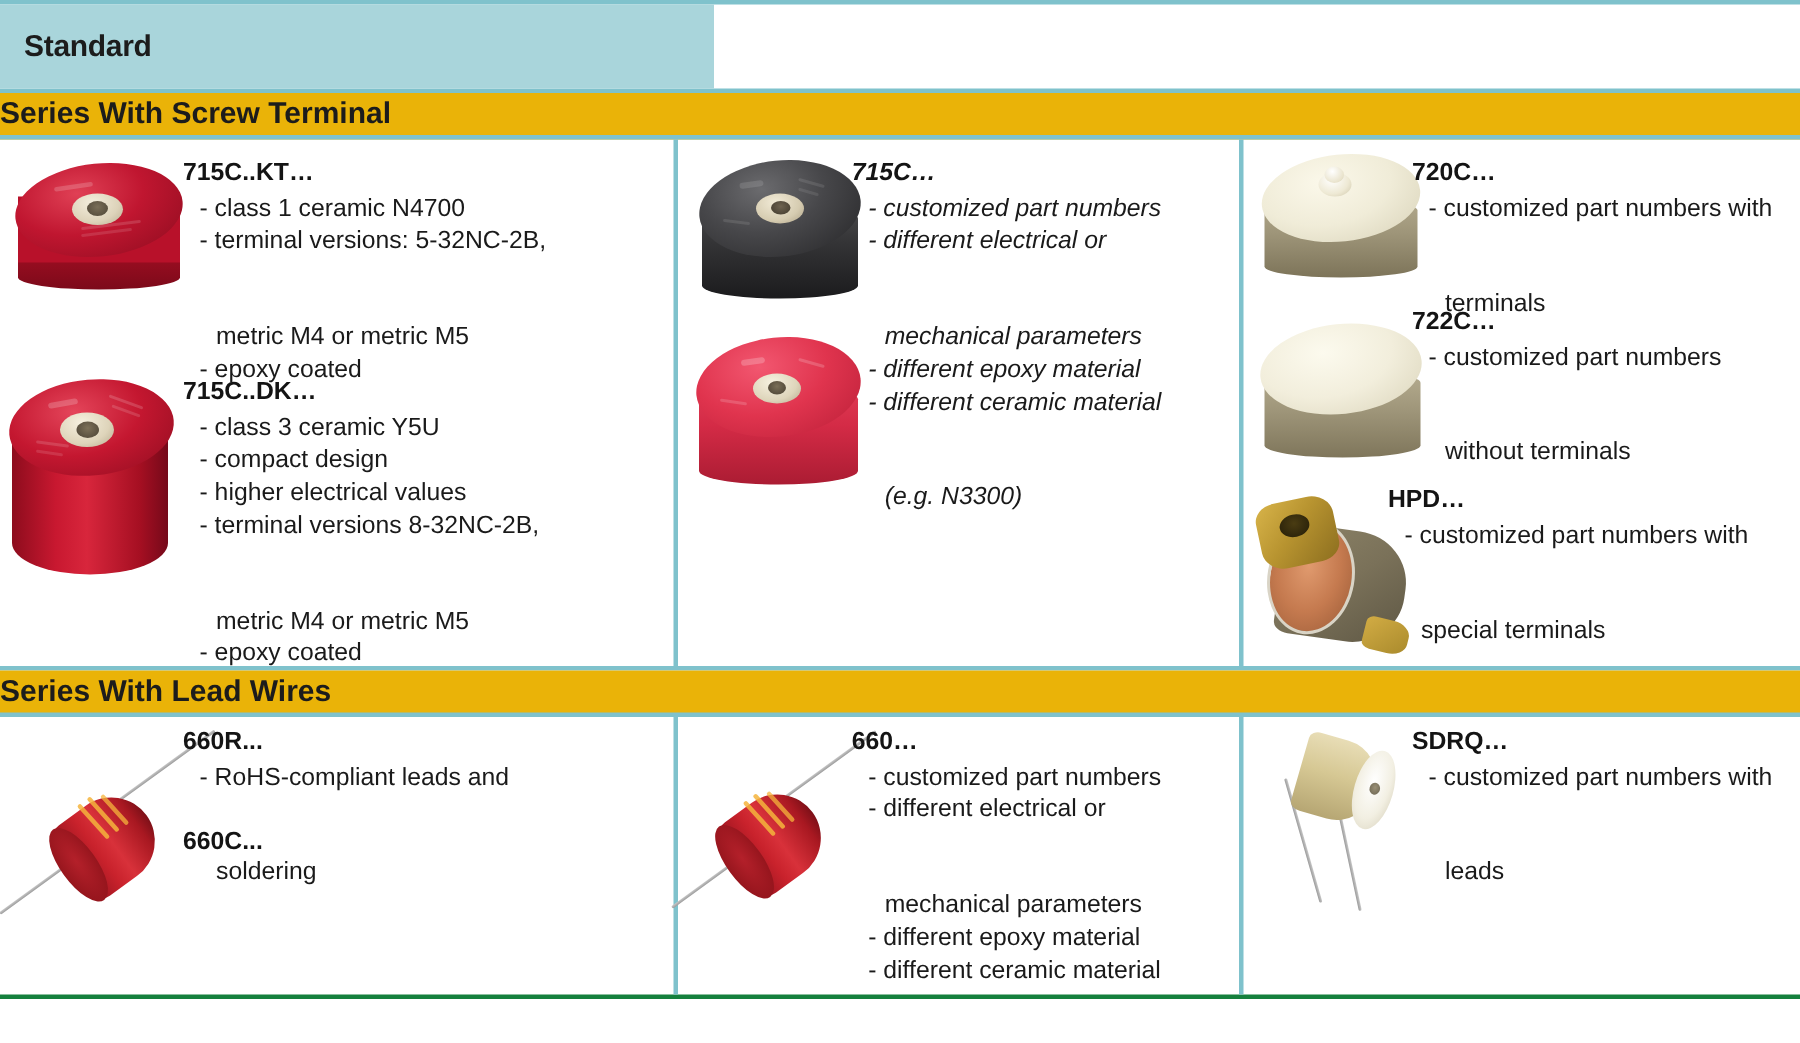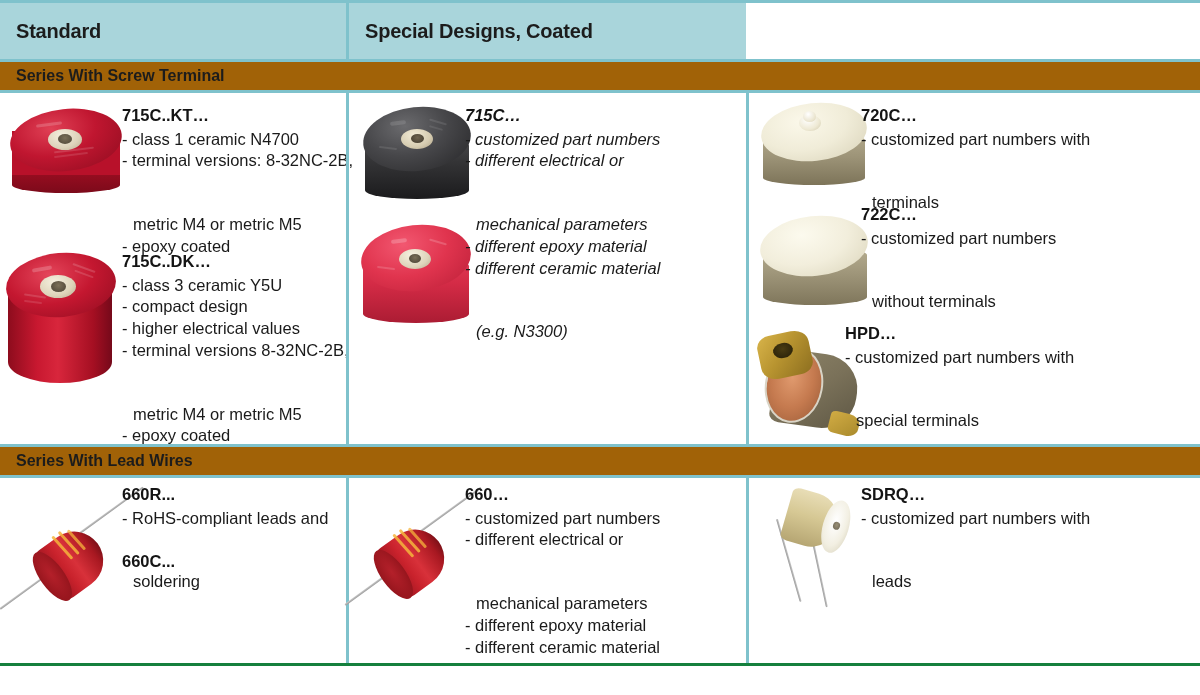--- a/index.html
+++ b/index.html
@@ -40,39 +40,38 @@
     background: #a9d5db;
     box-sizing: border-box;
     display: flex;
     align-items: center;
     padding-left: 16px;
     font-size: 20px;
     font-weight: bold;
     letter-spacing: -0.2px;
     color: #1c1c1c;
   }
-  .col1 { width: 346px; }
+  .col1 { width: 476px; }
   .col2 { width: 400px; }
   .col3 { width: 396px; }
 
   .header-cell.col2,
   .header-cell.col3 {
     border-left: 3px solid #7fc2cc;
   }
 
   
   .section-row {
     height: 31px;
-    background: #a16207;
+    background: #eab308;
     border-bottom: 3px solid #7fc2cc;
     box-sizing: border-box;
     display: flex;
     align-items: center;
-    padding-left: 16px;
-    font-size: 16px;
+    font-size: 20px;
     font-weight: bold;
     color: #1c1c1c;
   }
 
   
   .content-row {
     box-sizing: border-box;
     border-bottom: 3px solid #7fc2cc;
   }
   .content-row.last { border-bottom: 3px solid #15803d; }
@@ -104,21 +103,21 @@
   }
   .plist {
     list-style: none;
     margin: 0;
     padding: 0;
   }
   .plist li {
     font-size: 16.5px;
     line-height: 1.32;
     color: #1a1a1a;
-    padding-left: 11px;
+    padding-left: 22px;
     text-indent: -11px;
     margin-bottom: 0px;
   }
   .plist li .cont {
     display: block;
     text-indent: 0;
     padding-left: 0px;
     margin-top: 42px;
   }
 
@@ -155,21 +154,20 @@
     border-radius: 1px;
   }
 </style>
 </head>
 <body>
 
 <div class="table">
 
   <div class="row header-row">
     <div class="header-cell col1">Standard</div>
-    <div class="header-cell col2">Special Designs, Coated</div>
   </div>
 
   <div class="section-row">Series With Screw Terminal</div>
 
   <div class="row content-row row-screw">
 
     <div class="cell col1">
 
       <div class="art" style="left:2px; top:8px; width:125px; height:110px;">
         <div class="cap" style="left:0; top:0; width:125px; height:110px;">
@@ -191,21 +189,21 @@
                background:radial-gradient(ellipse at 40% 30%, #f4eedd 0%, #ddd3ba 60%, #b8ac90 100%);"></div>
           <div class="hole" style="left:56px; top:33px; width:14px; height:10px;
                background:radial-gradient(ellipse at 50% 40%, #7a6f58 0%, #4d4536 100%);"></div>
         </div>
       </div>
 
       <div class="entry" style="left:122px; top:12px; width:272px;">
         <div class="ptitle">715C..KT…</div>
         <ul class="plist">
           <li><span>- class 1 ceramic N4700</span></li>
-          <li><span>- terminal versions: 8-32NC-2B,</span><span class="cont">metric M4 or metric M5</span></li>
+          <li><span>- terminal versions: 5-32NC-2B,</span><span class="cont">metric M4 or metric M5</span></li>
           <li><span>- epoxy coated</span></li>
         </ul>
       </div>
 
       <div class="art" style="left:-4px; top:152px; width:132px; height:150px;">
         <div class="cap" style="left:0; top:0; width:132px; height:150px;">
           <div class="body" style="left:12px; top:42px; width:104px; height:96px;
                background:linear-gradient(to right,#8d0c1d 0%,#c81830 28%,#d8263c 48%,#a50f22 82%,#75091a 100%);
                border-radius:0 0 50% 50% / 0 0 22% 22%;"></div>
           <div class="topface" style="left:10px; top:8px; width:110px; height:64px;

